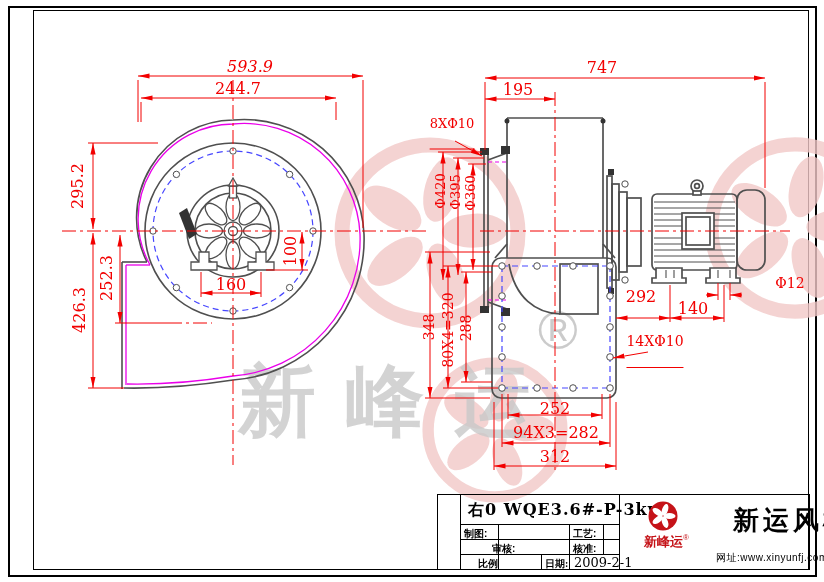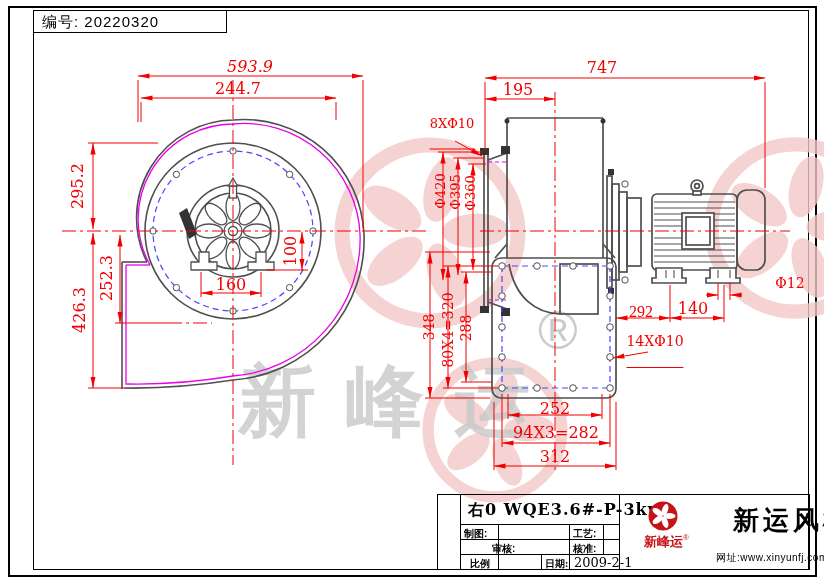--- a/index.html
+++ b/index.html
@@ -32,21 +32,20 @@
   #website{font:10px "Liberation Sans",sans-serif;letter-spacing:0.5px;}
 </style>
 </head>
 <body>
 
 <div id="page">
 
   <div class="frame" style="left:8px;top:6px;width:805px;height:567px;"></div>
   <div class="frame inner" style="left:33px;top:10px;width:774px;height:558px;"></div>
 
-  <div id="bianhao">编号: 20220320</div>
 
   <svg width="824" height="582" viewBox="0 0 824 582">
     <defs>
       <marker id="ar" markerWidth="12" markerHeight="8" refX="11.5" refY="4" orient="auto-start-reverse" markerUnits="userSpaceOnUse">
         <path d="M11.5,4 L0,1.4 L0,6.6 Z" fill="#f20000"></path>
       </marker>
       <g id="wm">
         <circle r="88" fill="none" stroke="#f2c9c8" stroke-width="15"></circle>
         <g fill="#f2c9c8">
           <ellipse cx="0" cy="-45" rx="17" ry="33" transform="rotate(15)"></ellipse>
@@ -280,21 +279,21 @@
   <div class="dim rot sm" style="left:440px;top:191px;">Φ420</div>
   <div class="dim rot sm" style="left:455px;top:192px;">Φ395</div>
   <div class="dim rot sm" style="left:470px;top:193px;">Φ360</div>
   <div class="dim rot md" style="left:429px;top:327px;">348</div>
   <div class="dim rot md" style="left:448px;top:330px;">80X4=320</div>
   <div class="dim rot md" style="left:466px;top:328px;">288</div>
   <div class="dim md ld" style="left:655px;top:351px;">14XΦ10</div>
   <div class="dim" style="left:555px;top:409px;">252</div>
   <div class="dim" style="left:556px;top:433px;">94X3=282</div>
   <div class="dim" style="left:555px;top:457px;">312</div>
-  <div class="dim" style="left:641px;top:312px;font-family:Liberation Serif, serif;">292</div>
+  <div class="dim" style="left:641px;top:297px;">292</div>
   <div class="dim" style="left:693px;top:309px;">140</div>
   <div class="dim md" style="left:790px;top:283px;">Φ12</div>
 
   <div id="tblock">
 
     <div class="tl" style="left:22px;top:0;width:1px;height:74px;"></div>
     <div class="tl" style="left:181px;top:0;width:1px;height:74px;"></div>
     <div class="tl" style="left:22px;top:29px;width:159px;height:1px;"></div>
     <div class="tl" style="left:22px;top:44px;width:159px;height:1px;"></div>
     <div class="tl" style="left:22px;top:59px;width:159px;height:1px;"></div>
@@ -302,21 +301,21 @@
     <div class="tl" style="left:131px;top:29px;width:1px;height:30px;"></div>
     <div class="tl" style="left:165px;top:29px;width:1px;height:30px;"></div>
     <div class="tl" style="left:103px;top:59px;width:1px;height:15px;"></div>
     <div class="tl" style="left:131px;top:59px;width:1px;height:15px;"></div>
 
     <div class="tcell" id="model" style="left:30px;top:5px;">右0 WQE3.6#-P-3kw</div>
     <div class="tcell tlabel" style="left:26px;top:32px;">制图:</div>
     <div class="tcell tlabel" style="left:135px;top:32px;">工艺:</div>
     <div class="tcell tlabel" style="left:26px;top:47px;margin-left:28px;">审核:</div>
     <div class="tcell tlabel" style="left:135px;top:47px;">核准:</div>
-    <div class="tcell tlabel" style="left:32px;top:62px;text-align:right;">比例</div>
+    <div class="tcell tlabel" style="left:40px;top:62px;text-align:right;">比例</div>
     <div class="tcell tlabel" style="left:107px;top:62px;font-family:Liberation Serif, serif;">日期:</div>
     <div class="tcell" id="datev" style="left:136px;top:60px;">2009-2-1</div>
 
     <svg width="190" height="74" style="left: 181px; top: 0px; position: absolute;">
       <circle cx="44" cy="21" r="14.5" fill="#c51318"></circle>
       <g fill="#fff">
         <ellipse cx="44" cy="14.5" rx="3" ry="6" transform="rotate(18 44 21)"></ellipse>
         <ellipse cx="44" cy="14.5" rx="3" ry="6" transform="rotate(90 44 21)"></ellipse>
         <ellipse cx="44" cy="14.5" rx="3" ry="6" transform="rotate(162 44 21)"></ellipse>
         <ellipse cx="44" cy="14.5" rx="3" ry="6" transform="rotate(234 44 21)"></ellipse>

